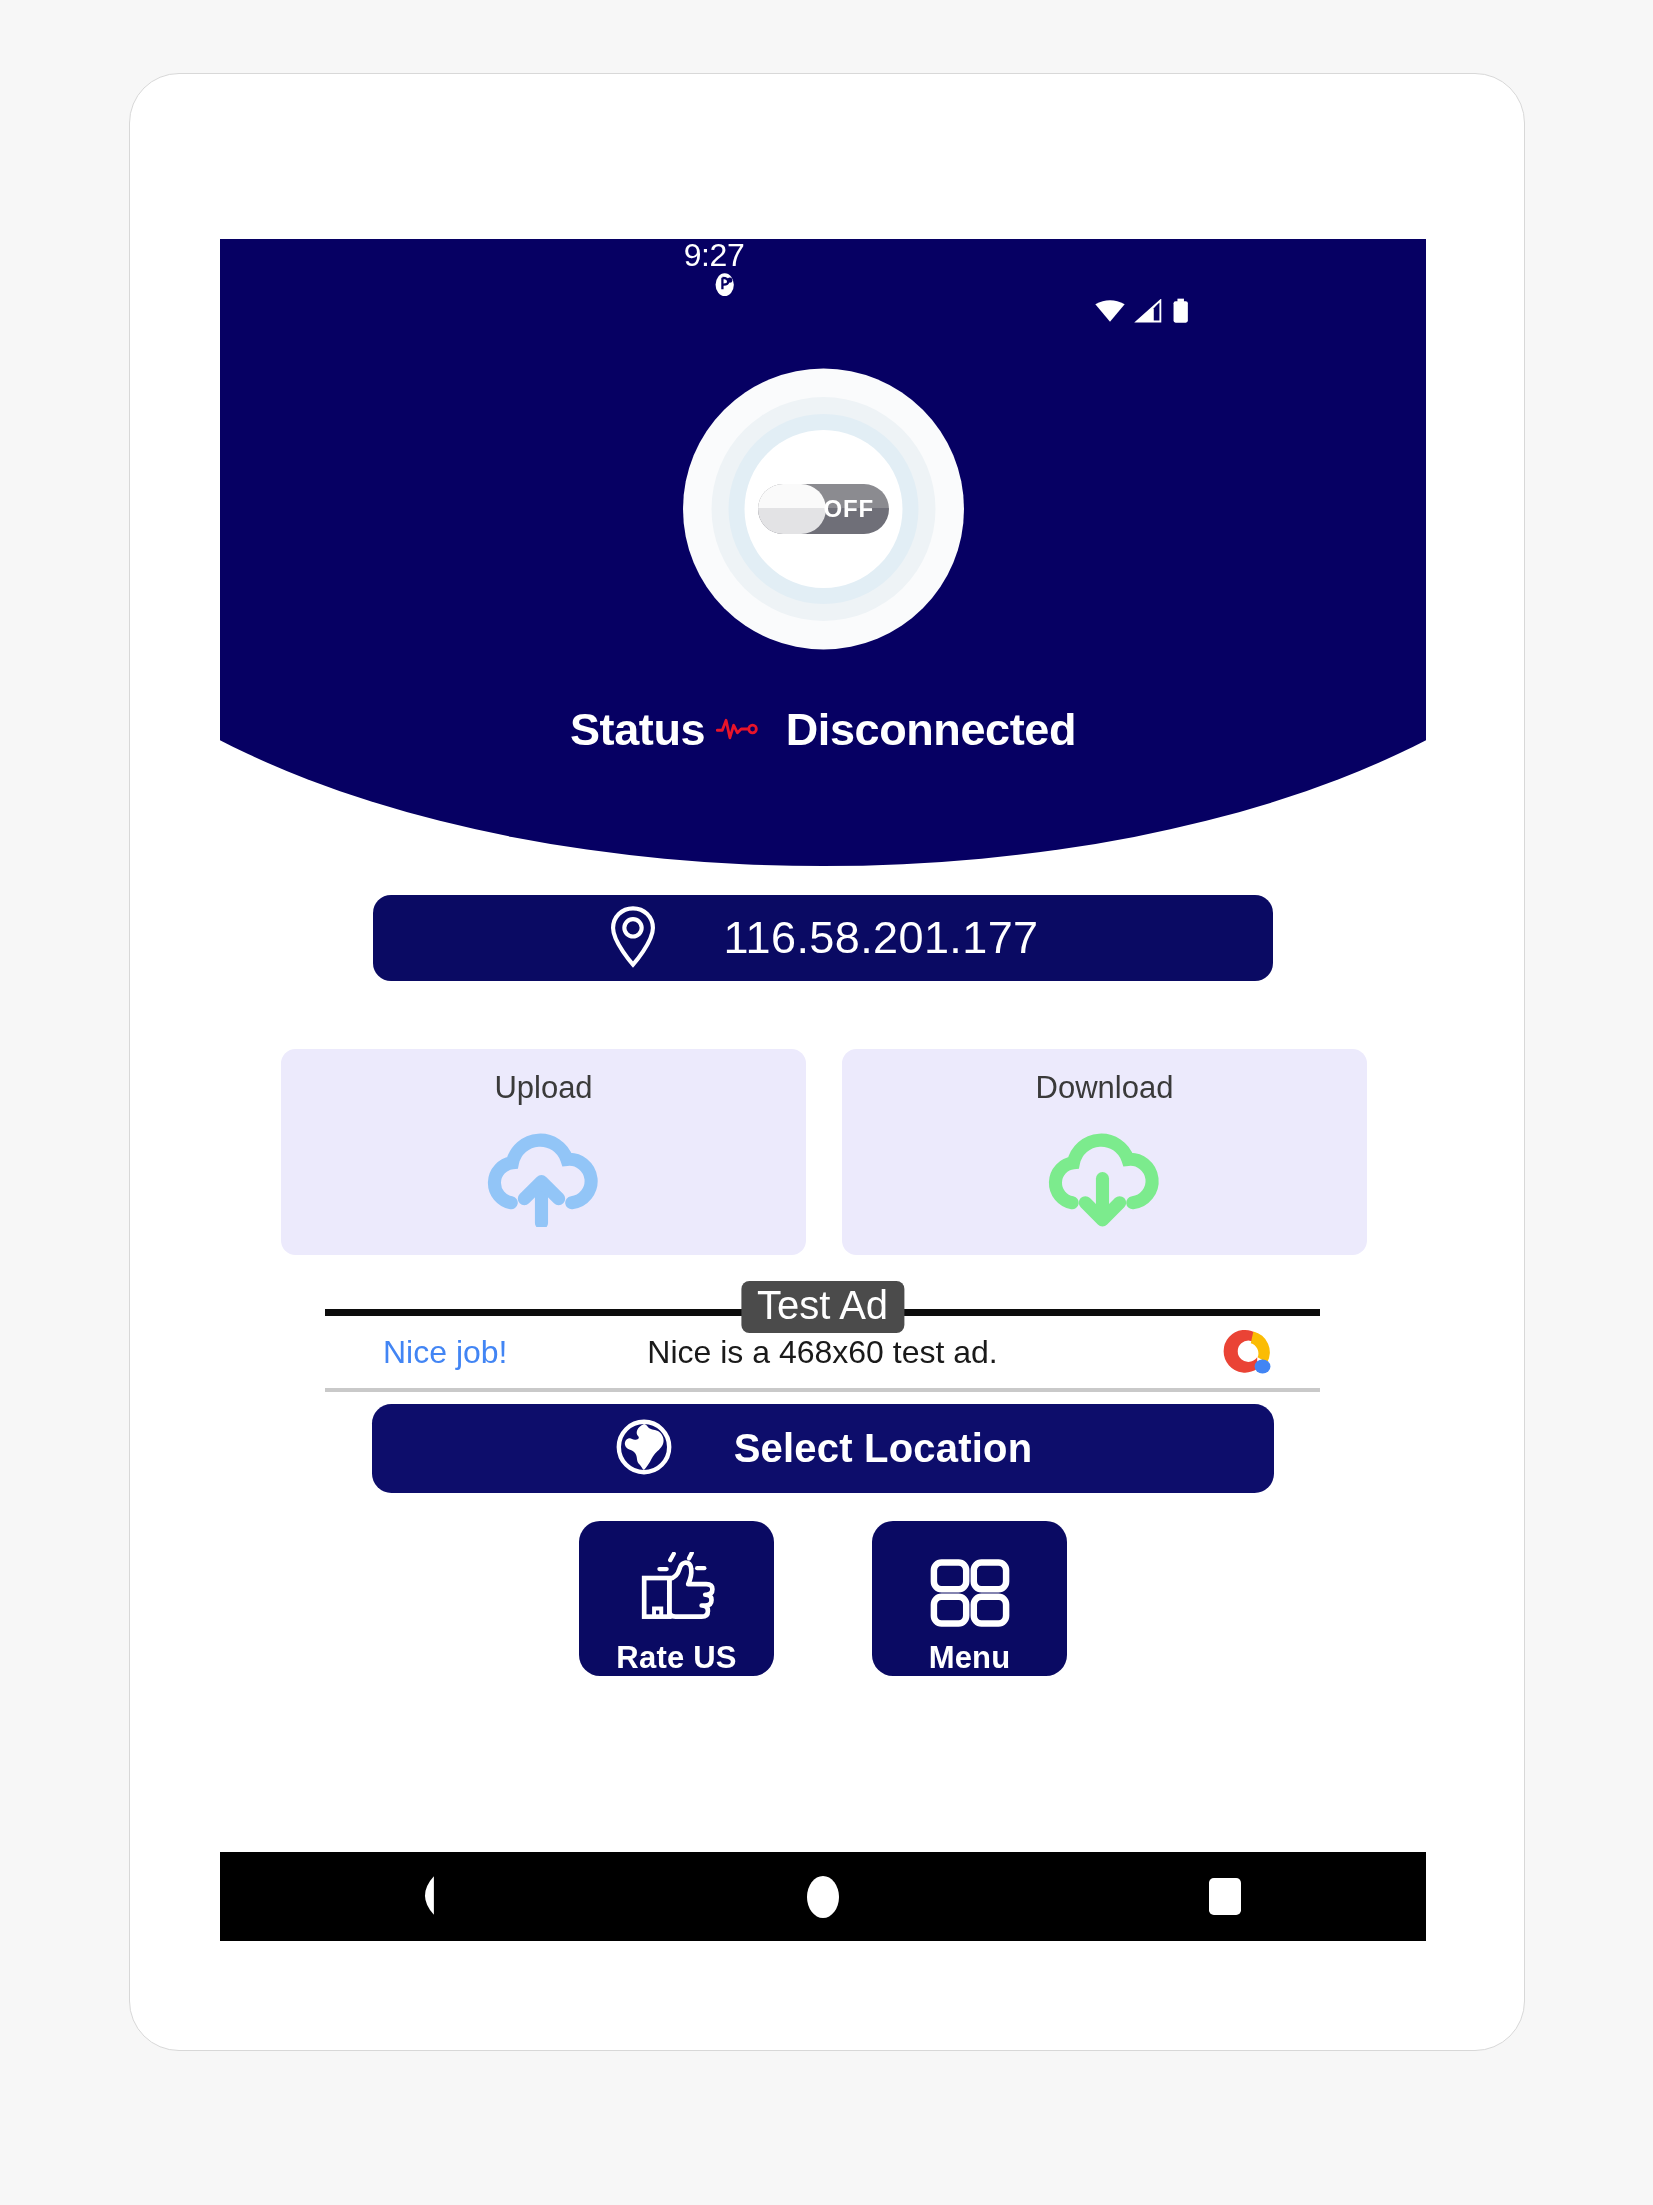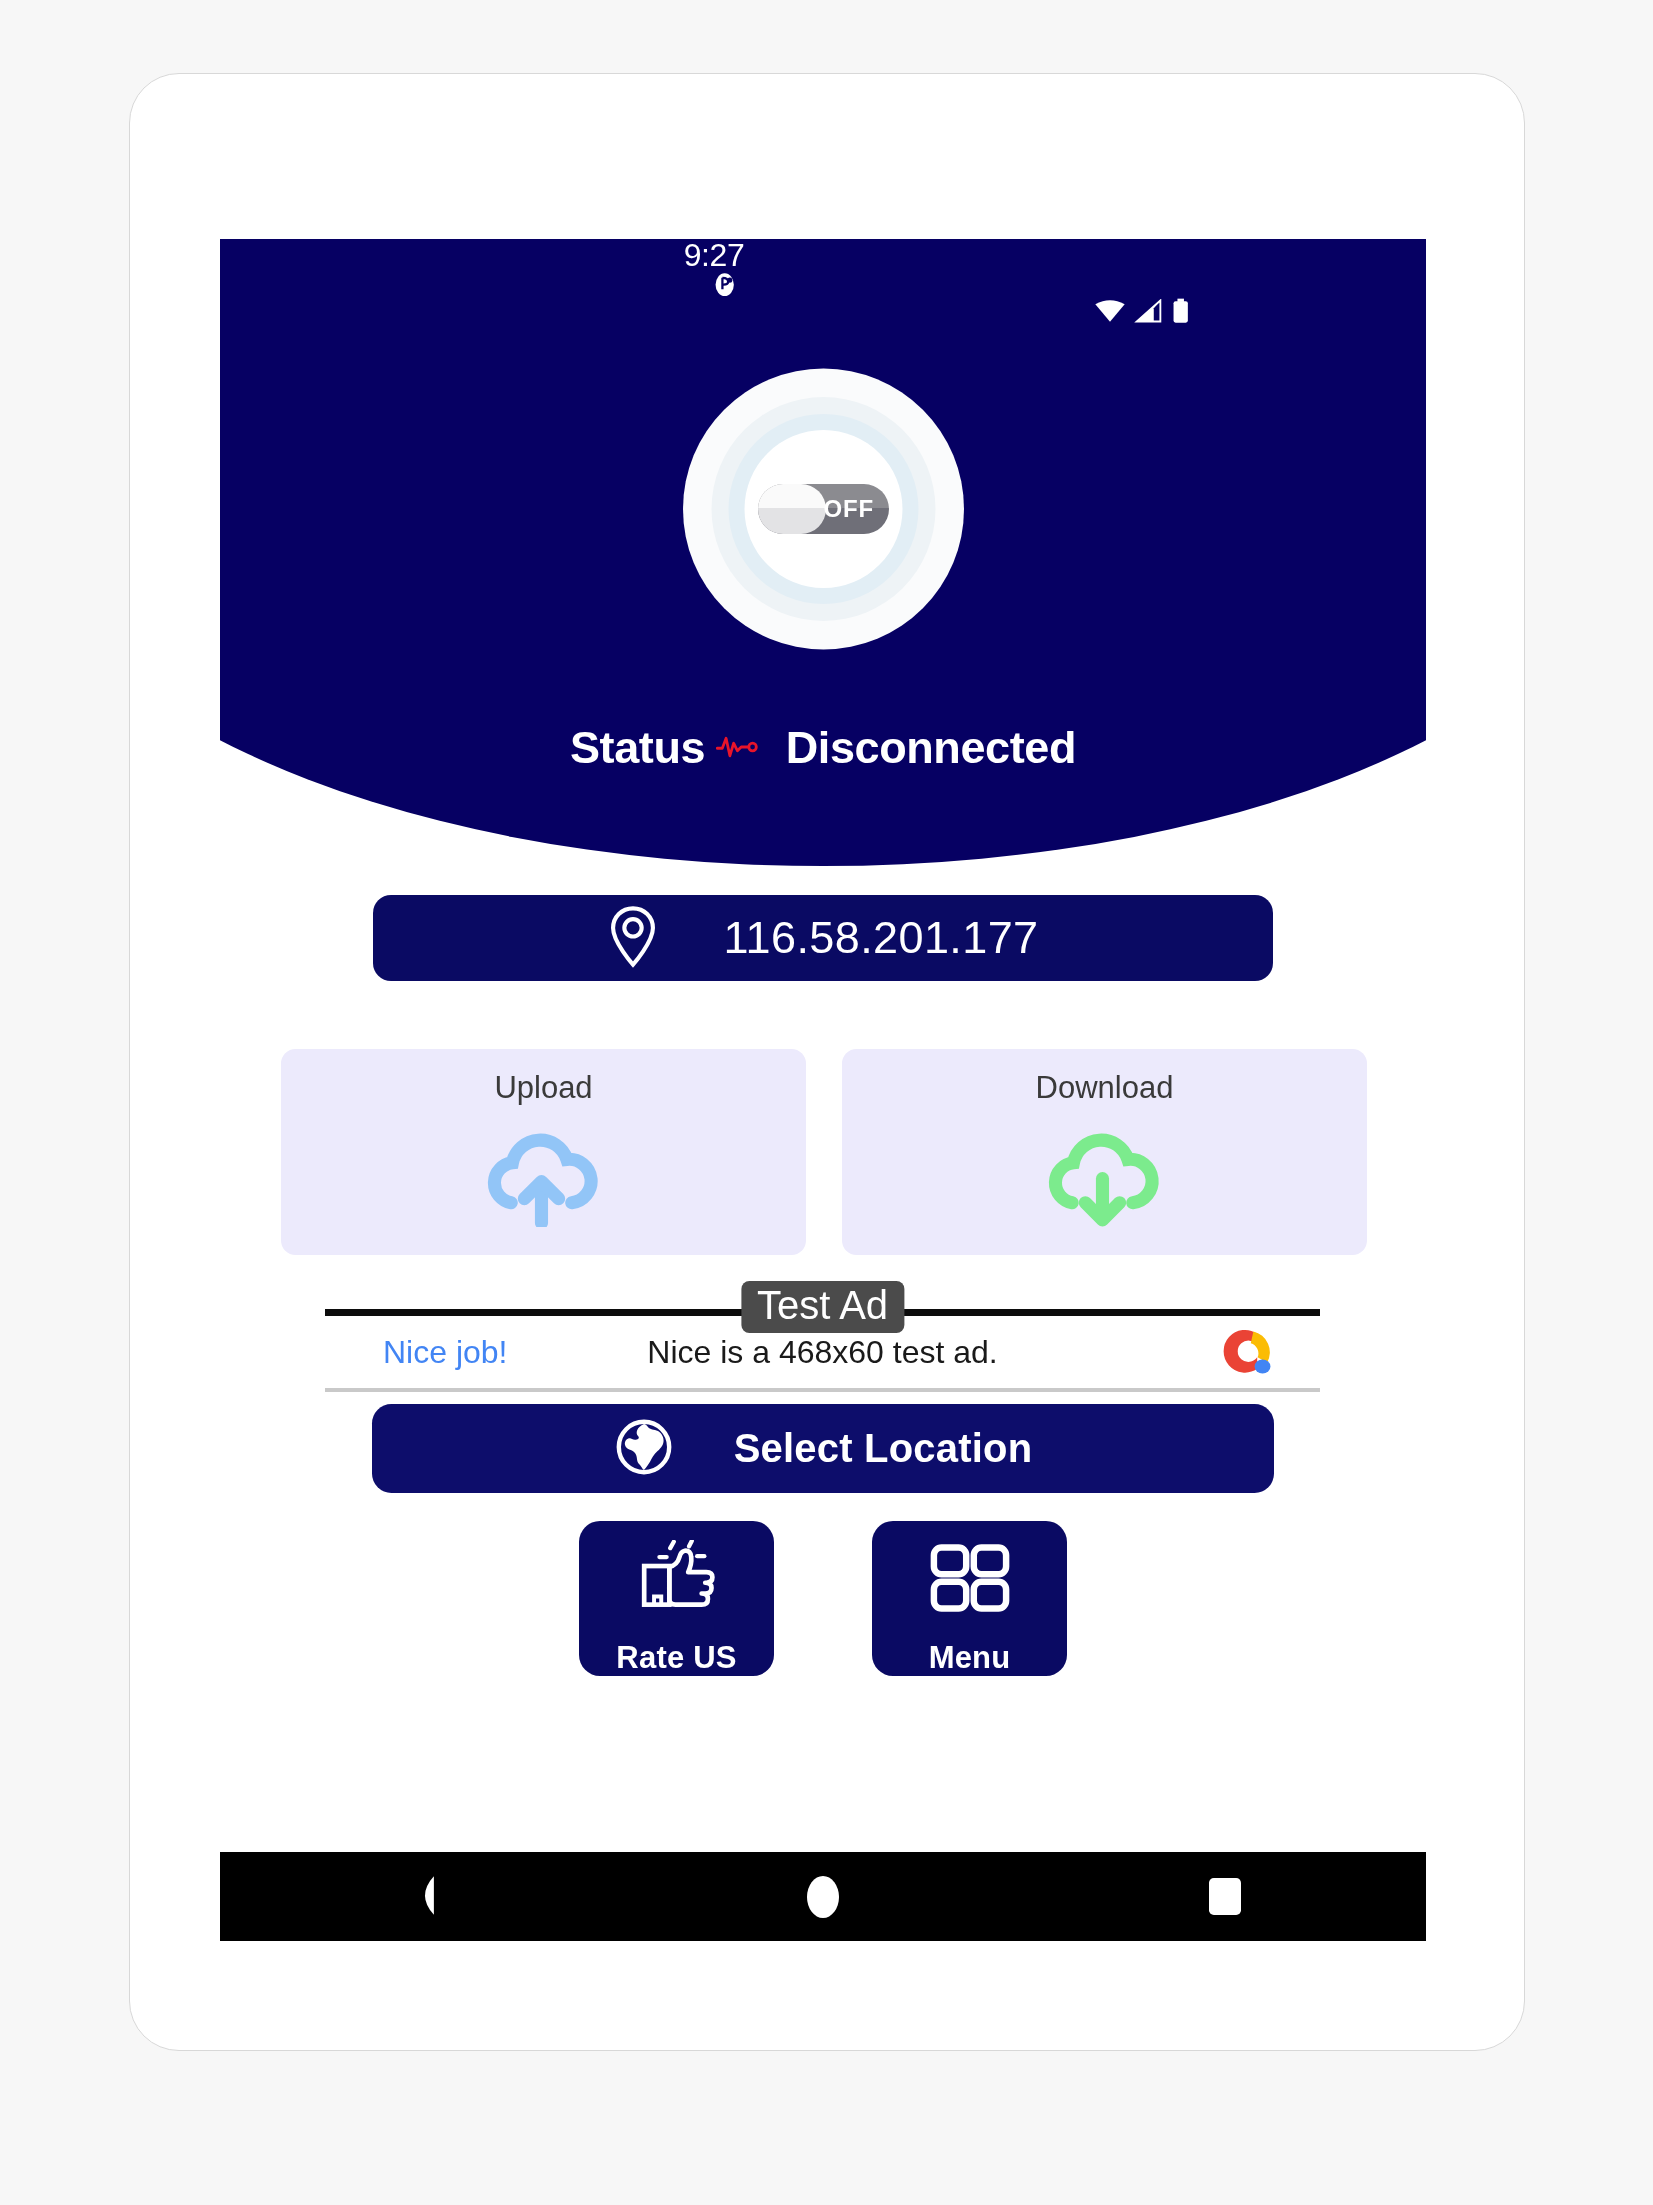--- a/index.html
+++ b/index.html
@@ -144,21 +144,21 @@
     font-size: 24px;
     font-weight: 700;
     letter-spacing: 0.8px;
     z-index: 2;
   }
 
   
   #status-line {
     position: absolute;
     left: 0;
-    top: 483px;
+    top: 465px;
     width: 1206px;
     display: flex;
     align-items: center;
     justify-content: center;
     gap: 11.3px;
     z-index: 4;
   }
   .status-word {
     color: #ffffff;
     font-size: 45px;
@@ -311,21 +311,21 @@
     z-index: 5;
   }
   .action-btn {
     width: 195px;
     height: 155px;
     background: #0a0a63;
     border-radius: 21px;
     display: flex;
     flex-direction: column;
     align-items: center;
-    justify-content: space-between;
+    justify-content: flex-end;
     padding-top: 19.4px;
     cursor: pointer;
   }
   .action-label {
     color: #ffffff;
     font-size: 31px;
     font-weight: 700;
     margin-top: 6.5px;
     letter-spacing: 0.2px;
   }

